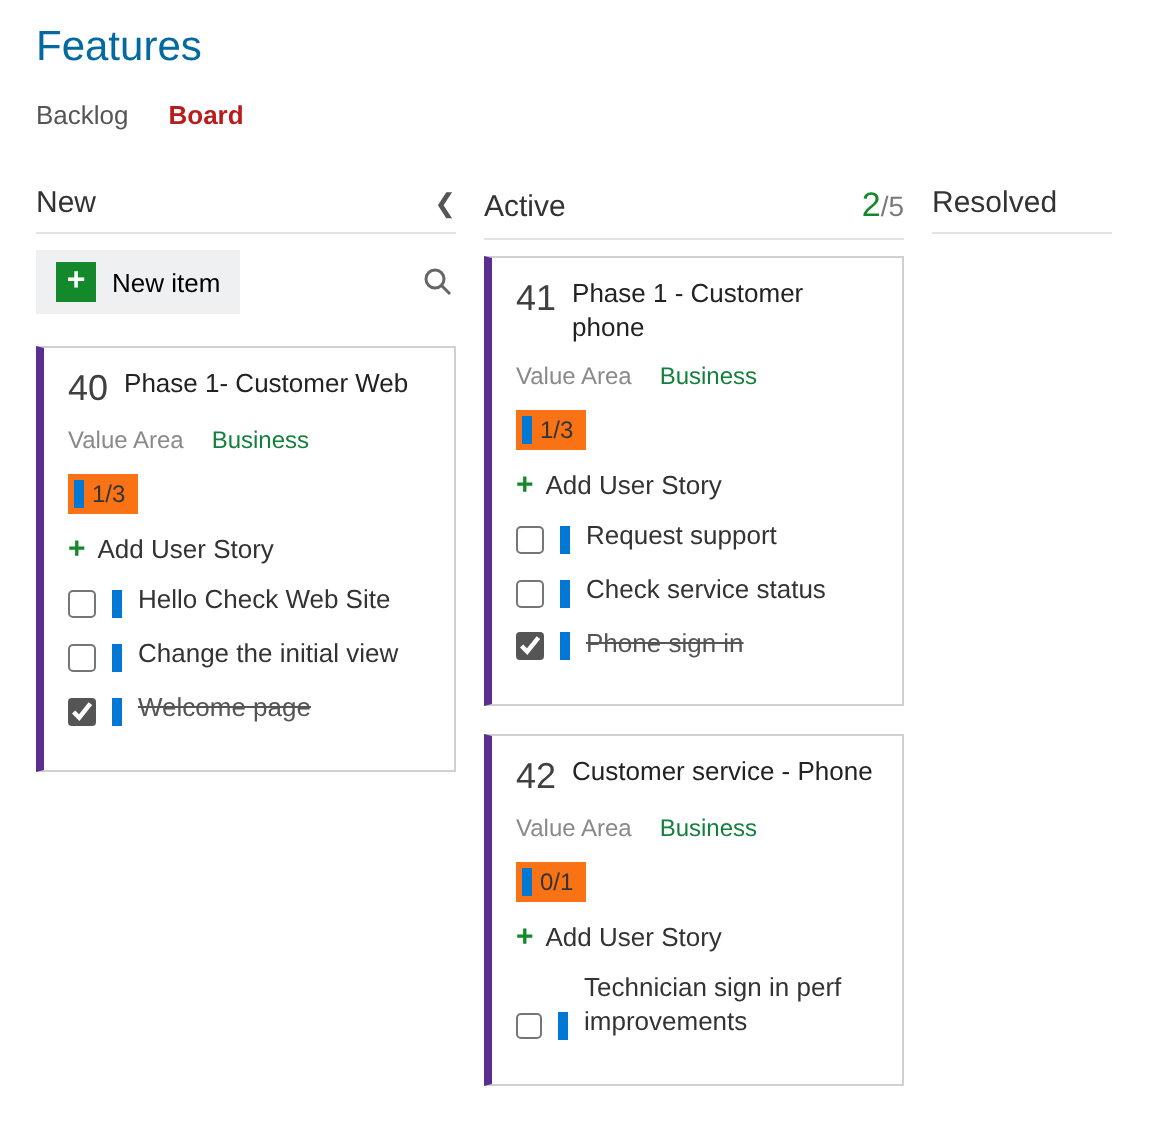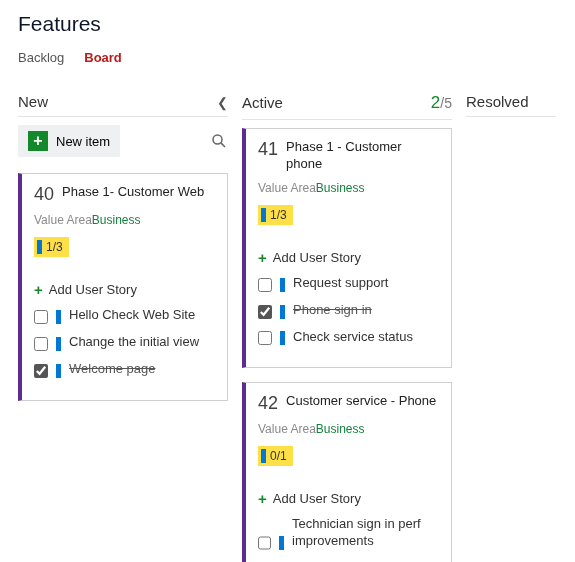--- a/index.html
+++ b/index.html
@@ -5,21 +5,21 @@
   * { box-sizing: border-box; }
   body {
     margin: 0;
     font-family: "Segoe UI", Arial, sans-serif;
     font-size: 13px;
     color: #333;
     background: #fff;
     width: 575px;
   }
   .page { padding: 12px 18px 20px 18px; }
-  .page-title { font-size: 21px; font-weight: 300; color: #0f172a; margin: 0 0 14px 0; }
+  .page-title { font-size: 21px; font-weight: 300; color: #0369a1; margin: 0 0 14px 0; }
   .tabs { display: flex; gap: 20px; margin-bottom: 28px; align-items: center; }
   .tab { font-size: 13px; color: #555; cursor: pointer; }
   .tab.active { color: #b91c1c; font-weight: 600; }
   .board { display: flex; gap: 14px; align-items: flex-start; }
   .col { flex: 0 0 210px; display: flex; flex-direction: column; }
   .col.narrow { flex: 0 0 90px; }
   .col-header {
     display: flex; align-items: baseline; justify-content: space-between;
     font-size: 15px; color: #333; padding-bottom: 6px; font-weight: 400;
   }
@@ -38,26 +38,26 @@
     align-items: center; justify-content: center; font-weight: 600; font-size: 16px; line-height: 1;
   }
   .search-icon { width: 18px; height: 18px; color: #666; }
   .card {
     border: 1px solid #d0d0d0; background: #fff; border-left: 4px solid #5c2d91;
     padding: 10px 12px 12px 12px; margin-bottom: 14px;
   }
   .card-title-row { display: flex; gap: 8px; align-items: flex-start; margin-bottom: 8px; }
   .card-id { color: #404040; font-size: 18px; text-align: center; }
   .card-title { color: #222; font-size: 13px; line-height: 1.3; }
-  .meta-row { display: flex; gap: 0; font-size: 12px; margin-bottom: 10px; }
+  .meta-row { display: flex; gap: 14px; font-size: 12px; margin-bottom: 10px; }
   .meta-label { color: #8a8a8a; }
   .meta-value { color: #15803d; }
   .progress {
-    display: inline-flex; align-items: center; background: #fde047; padding: 3px 6px 3px 3px;
-    font-size: 12px; color: #333; gap: 4px; margin-bottom: 25px;
+    display: inline-flex; align-items: center; background: #f97316; padding: 3px 6px 3px 3px;
+    font-size: 12px; color: #333; gap: 4px; margin-bottom: 10px;
   }
   .progress .bar { width: 5px; height: 14px; background: #0078d4; }
   .add-story { display: flex; align-items: center; gap: 6px; color: #333; font-size: 13px; margin-bottom: 10px; cursor: pointer; }
   .add-story .plus { color: #14892c; font-weight: 600; font-size: 15px; line-height: 1; }
   .story { display: flex; align-items: flex-end; gap: 8px; font-size: 13px; margin-bottom: 10px; }
   .story input[type=checkbox] { margin: 1px 0 0 0; width: 14px; height: 14px; }
   .story .vbar { width: 5px; height: 14px; background: #0078d4; flex: 0 0 5px; margin-top: 1px; }
   .story .lbl { line-height: 1.3; }
   .story.done .lbl { text-decoration: line-through; color: #555; }
   .story.done input[type=checkbox] { accent-color: #555; }
@@ -152,29 +152,29 @@
         </div>
         <div class="add-story">
           <span class="plus">+</span>
           <span>Add User Story</span>
         </div>
         <div class="story">
           <input type="checkbox" style="">
           <span class="vbar"></span>
           <span class="lbl">Request support</span>
         </div>
+        <div class="story">
+          <input type="checkbox" style="">
+          <span class="vbar"></span>
+          <span class="lbl">Check service status</span>
+        </div>
         <div class="story done">
           <input type="checkbox" checked="" style="">
           <span class="vbar"></span>
           <span class="lbl">Phone sign in</span>
-        </div>
-        <div class="story">
-          <input type="checkbox" style="">
-          <span class="vbar"></span>
-          <span class="lbl">Check service status</span>
         </div>
       </div>
 
       <div class="card">
         <div class="card-title-row">
           <span class="card-id">42</span>
           <span class="card-title">Customer service - Phone</span>
         </div>
         <div class="meta-row">
           <span class="meta-label">Value Area</span>

